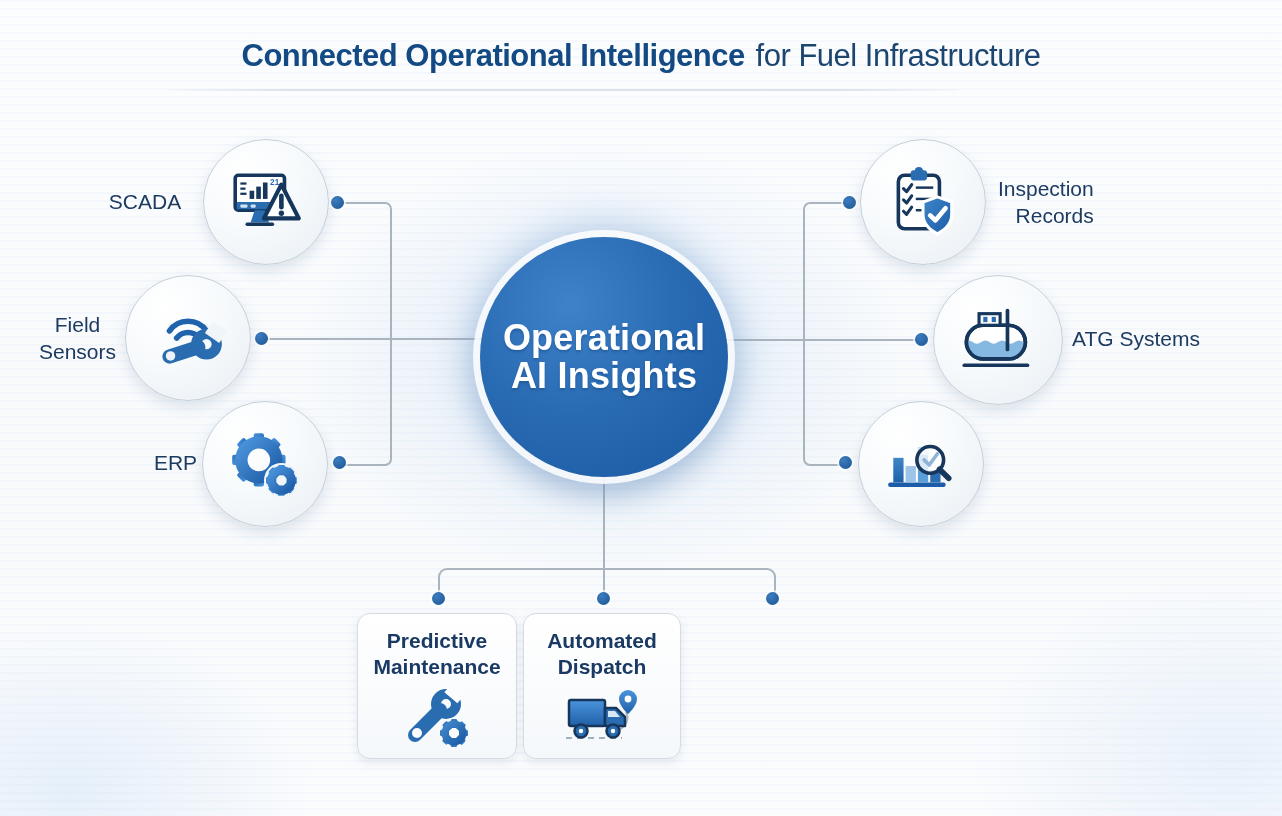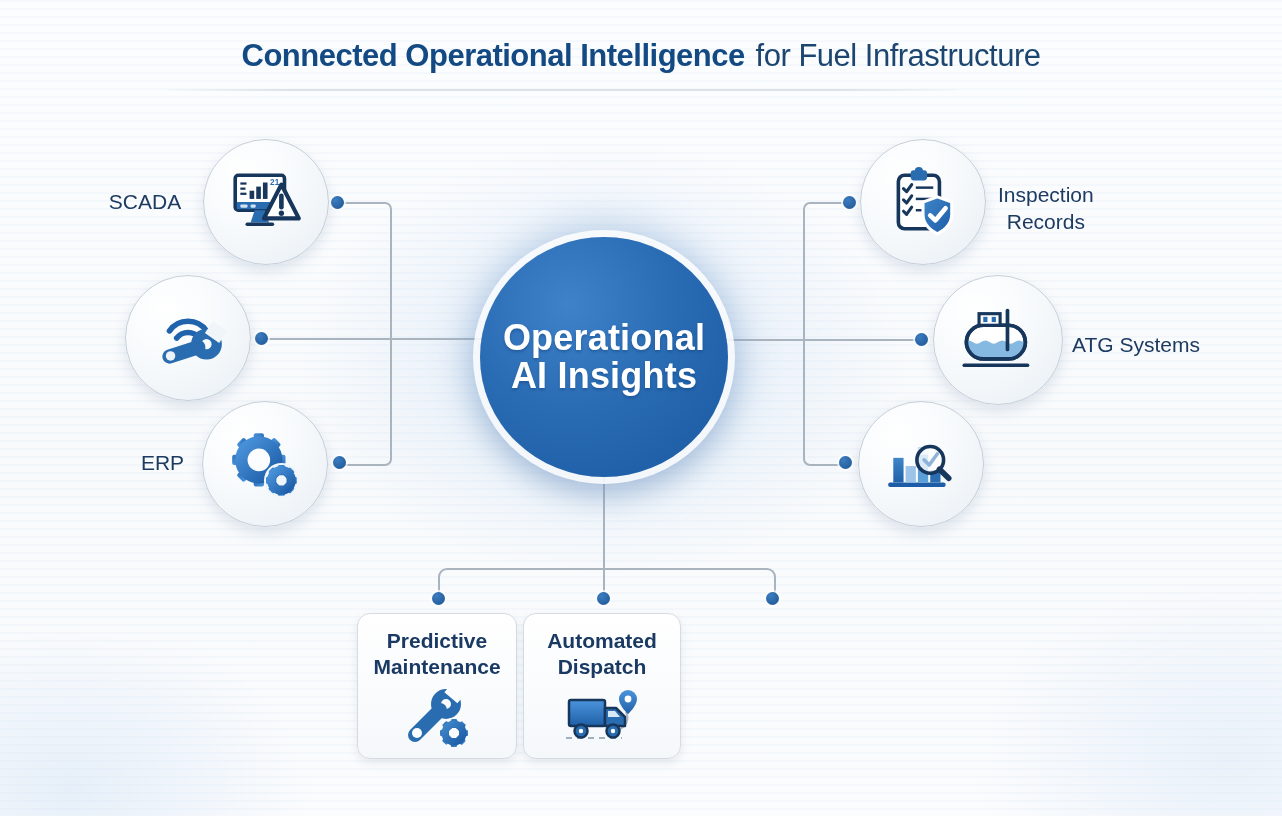--- a/index.html
+++ b/index.html
@@ -21,21 +21,21 @@
   .node-circle{
     position:absolute; width:124px; height:124px; border-radius:50%;
     background:radial-gradient(circle at 32% 26%, #ffffff 0%, #f7fafc 45%, #e8eef4 100%);
     border:1px solid #c6cfd9;
     box-shadow:0 6px 14px rgba(125,147,172,0.22);
     display:flex; align-items:center; justify-content:center;
   }
   .side-label{position:absolute; font-size:21px; line-height:27px; color:#1d3b60; }
   .side-label .lbl-line{display:block; white-space:nowrap;}
   .lbl-center{text-align:center;}
-  .lbl-left{text-align:center;margin-top:6px;}
+  .lbl-left{text-align:right;}
 
   .center-node{
     position:absolute; left:480px; top:237px; width:248px; height:240px; border-radius:50%;
     background:radial-gradient(circle at 36% 28%, #3f82c9 0%, #2a6cb4 45%, #2061aa 75%, #1d5aa0 100%);
     box-shadow:0 0 0 7px rgba(255,255,255,0.85), 0 0 34px 16px rgba(140,176,215,0.45), 0 14px 28px rgba(55,95,150,0.30);
     display:flex; align-items:center; justify-content:center; text-align:center;
   }
   .center-text{color:#ffffff; font-size:36px; font-weight:700; line-height:38px; text-shadow:0 2px 3px rgba(10,50,100,0.35); letter-spacing:0.2px;}
   .center-text .lbl-line{display:block;}
 
@@ -112,32 +112,36 @@
       <rect x="13" y="40.5" width="7" height="3" rx="1" fill="#cfe3f4"></rect>
       <rect x="23" y="40.5" width="5" height="3" rx="1" fill="#cfe3f4"></rect>
       <polygon points="27,46 37,46 41,58 23,58" fill="#2a6cb0"></polygon>
       <rect x="18" y="58" width="28" height="3.5" rx="1.7" fill="#17365c"></rect>
       <polygon points="53,21 70,54 36,54" fill="#ffffff" stroke="#17365c" stroke-width="4" stroke-linejoin="round"></polygon>
       <line x1="53" y1="32" x2="53" y2="43" stroke="#17365c" stroke-width="4.5" stroke-linecap="round"></line>
       <circle cx="53" cy="49" r="2.6" fill="#17365c"></circle>
     </svg>
   </div>
 
+  <div class="side-label lbl-center" style="left:15px; top:311px; width:125px;">
+    <span class="lbl-line">Field</span>
+    <span class="lbl-line">Sensors</span>
+  </div>
   <div class="node-circle" style="left:125px; top:275px;">
     <svg width="78" height="78" viewBox="0 0 76 76">
       <path d="M20,31 A22,22 0 0 1 56,31" fill="none" stroke="#1f63ad" stroke-width="5.5" stroke-linecap="round"></path>
       <path d="M27,38 A14,14 0 0 1 49,38" fill="none" stroke="#1f63ad" stroke-width="5.5" stroke-linecap="round"></path>
       <line x1="20" y1="56" x2="48" y2="47" stroke="#2a6cb0" stroke-width="14" stroke-linecap="round"></line>
       <circle cx="21" cy="55.5" r="4.6" fill="#eef3f8"></circle>
       <circle cx="56" cy="44" r="10" fill="none" stroke="#2a6cb0" stroke-width="10"></circle>
       <rect x="57" y="25" width="17" height="14" fill="#f0f5f9" transform="rotate(35 65 32)"></rect>
     </svg>
   </div>
 
-  <div class="side-label lbl-center" style="left:105px; top:449px; width:115px;">
+  <div class="side-label lbl-center" style="left:118px; top:449px; width:115px;">
     <span class="lbl-line">ERP</span>
     <span class="lbl-line"></span>
   </div>
   <div class="node-circle" style="left:202px; top:401px;">
     <svg width="78" height="78" viewBox="0 0 76 76">
       <defs>
         <linearGradient id="gERP" x1="0" y1="0" x2="1" y2="1">
           <stop offset="0" stop-color="#4a94dc"></stop>
             <stop offset="1" stop-color="#1d5ca6"></stop>
         </linearGradient>

